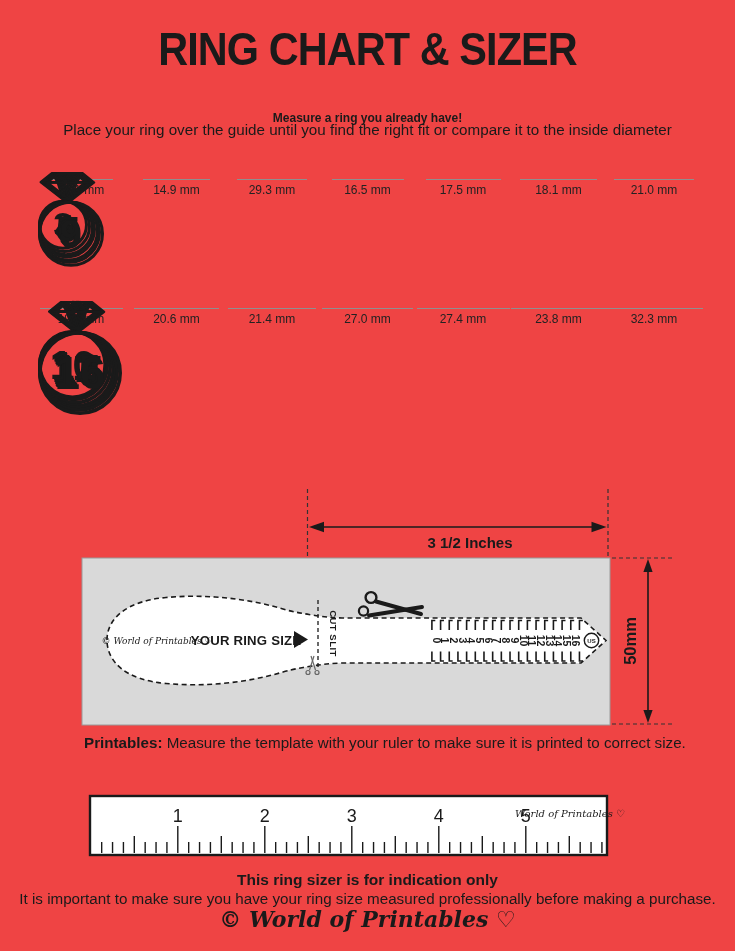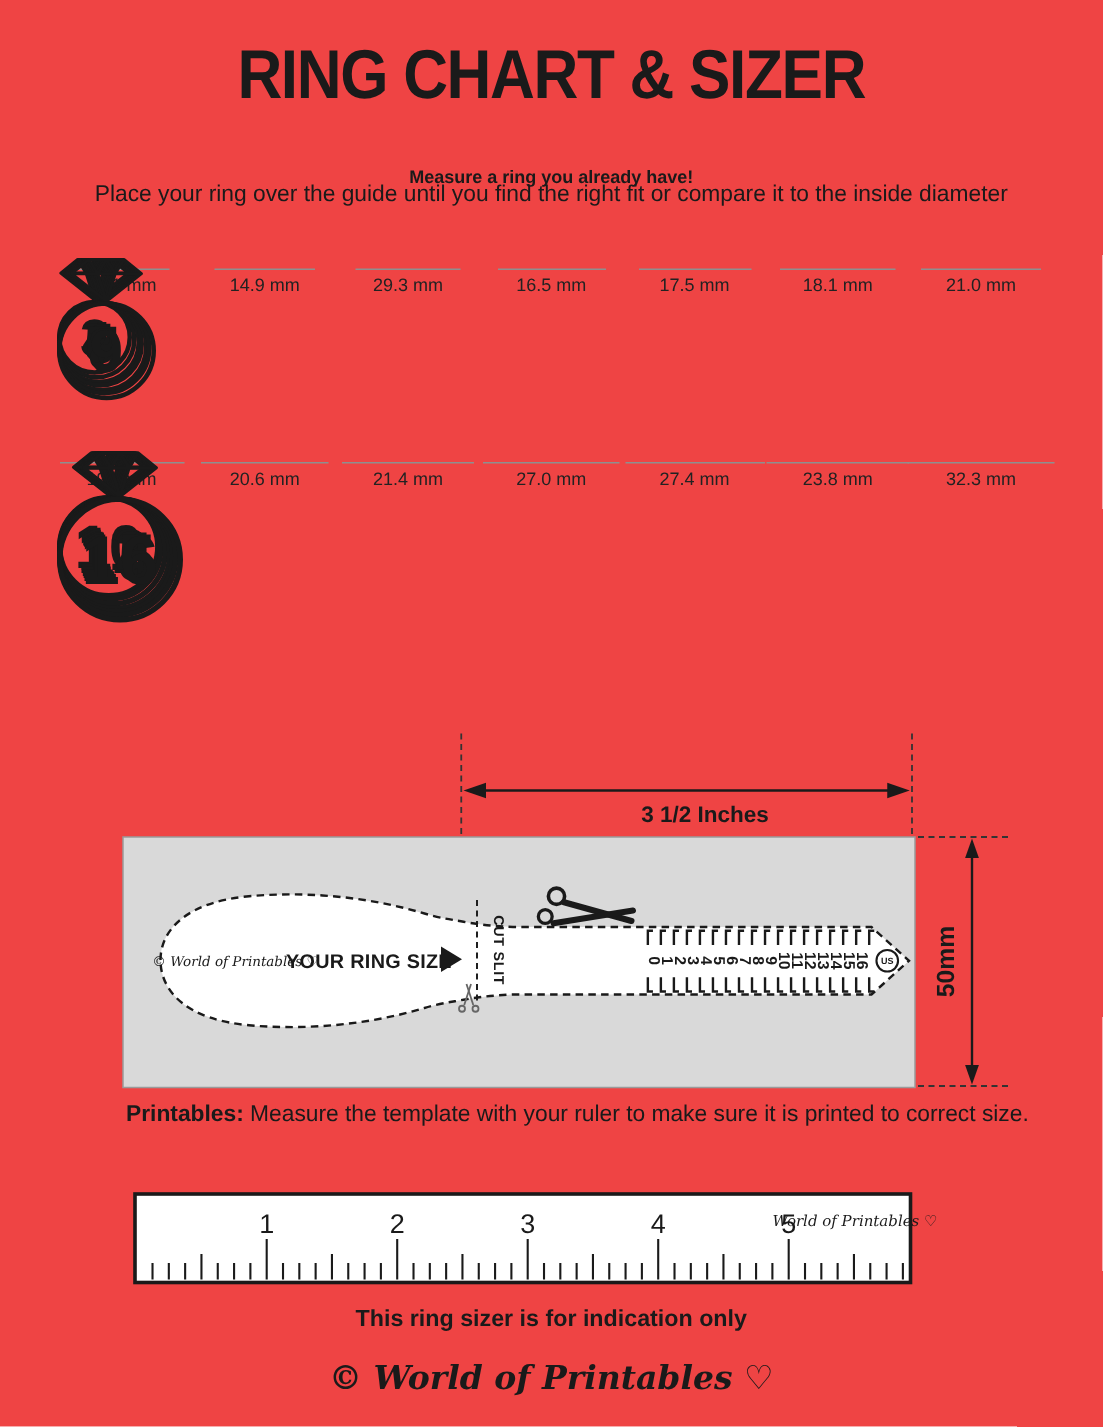--- a/index.html
+++ b/index.html
@@ -377,15 +377,16 @@
         <text x="177.8" y="32" text-anchor="middle" font-size="18">1</text>
         <text x="264.8" y="32" text-anchor="middle" font-size="18">2</text>
         <text x="351.8" y="32" text-anchor="middle" font-size="18">3</text>
         <text x="438.8" y="32" text-anchor="middle" font-size="18">4</text>
         <text x="525.8" y="32" text-anchor="middle" font-size="18">5</text>
       </g>
     <text x="570" y="27" text-anchor="middle" font-size="10" class="script">World of Printables ♡</text>
   </svg>
 
   <div class="center foot-bold">This ring sizer is for indication only</div>
+  <div class="center foot-line">It is important to make sure you have your ring size measured professionally before making a purchase.</div>
   <div class="center logo">© World of Printables ♡</div>
 
 </div>
 
 </body></html>

